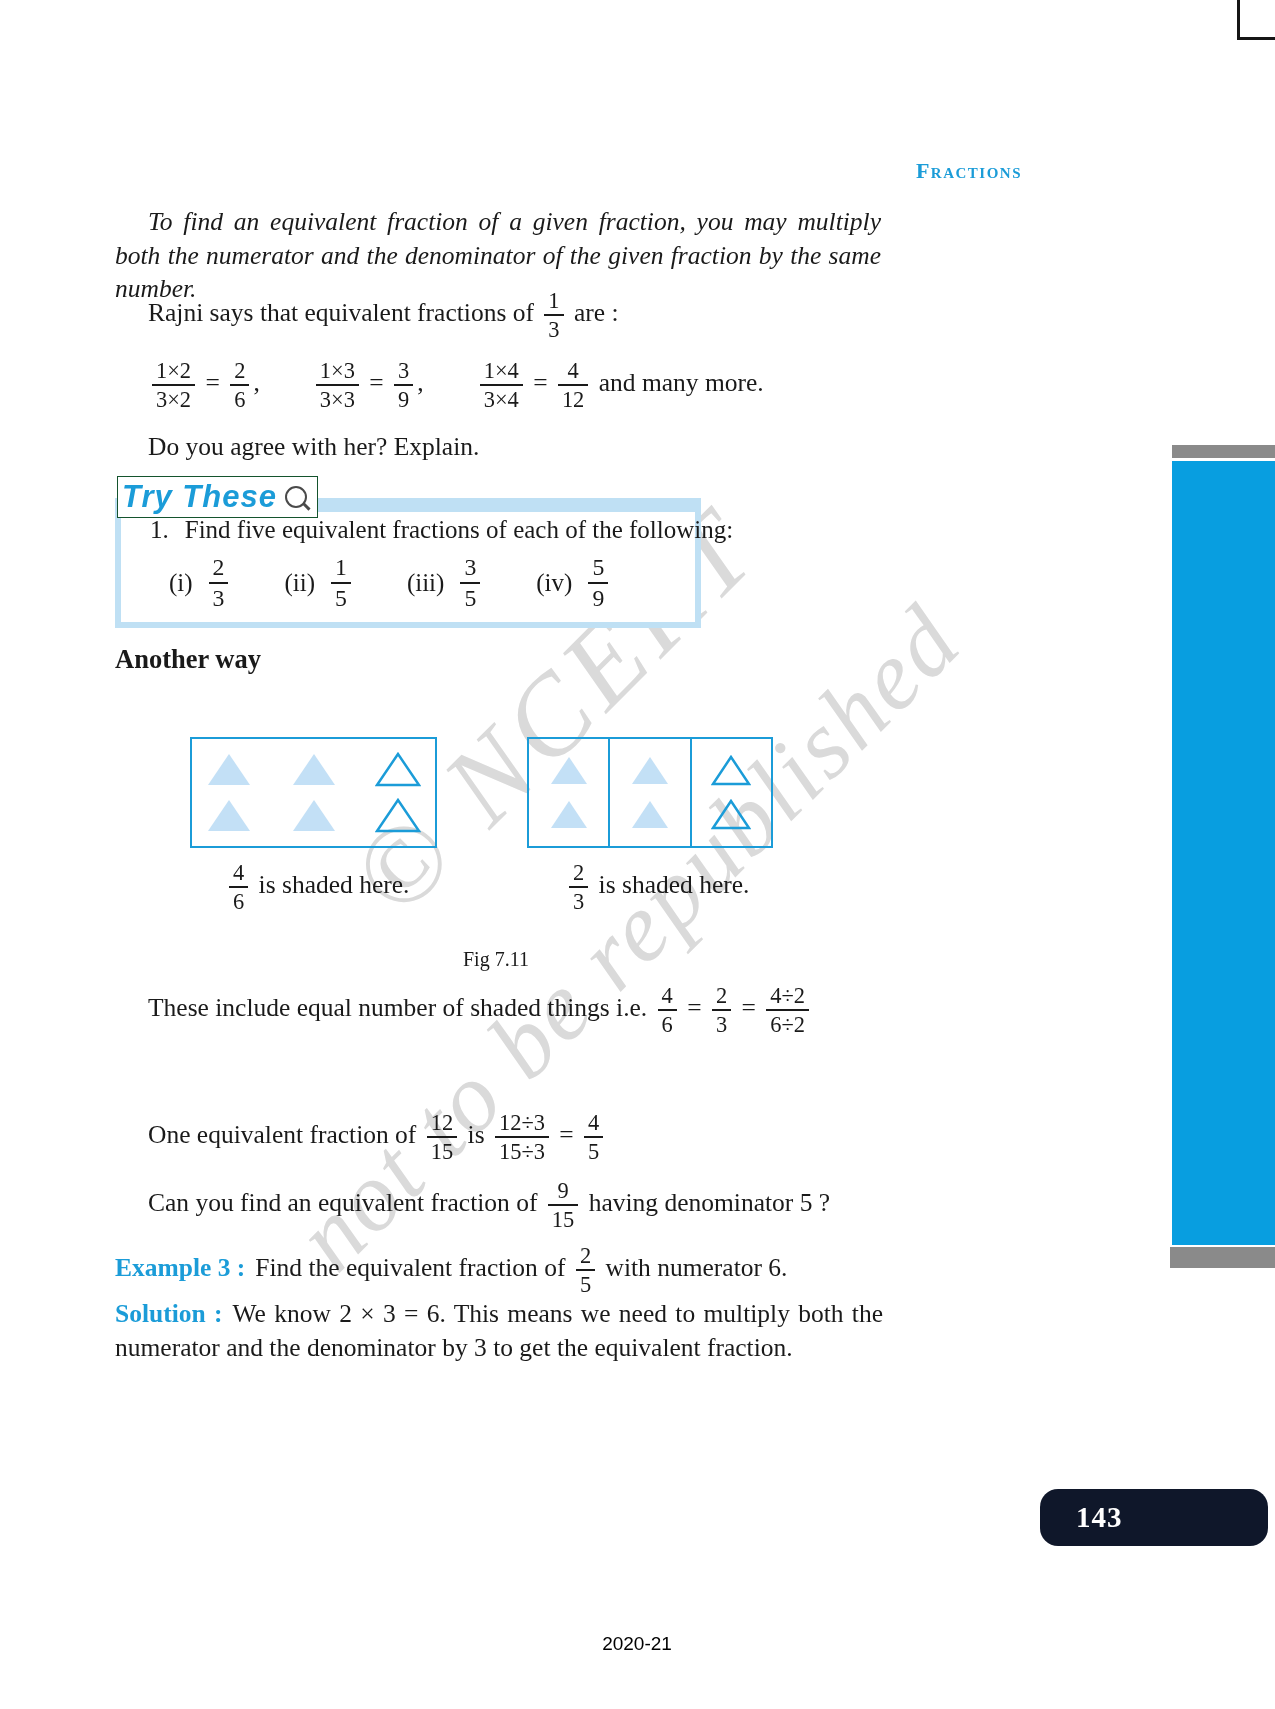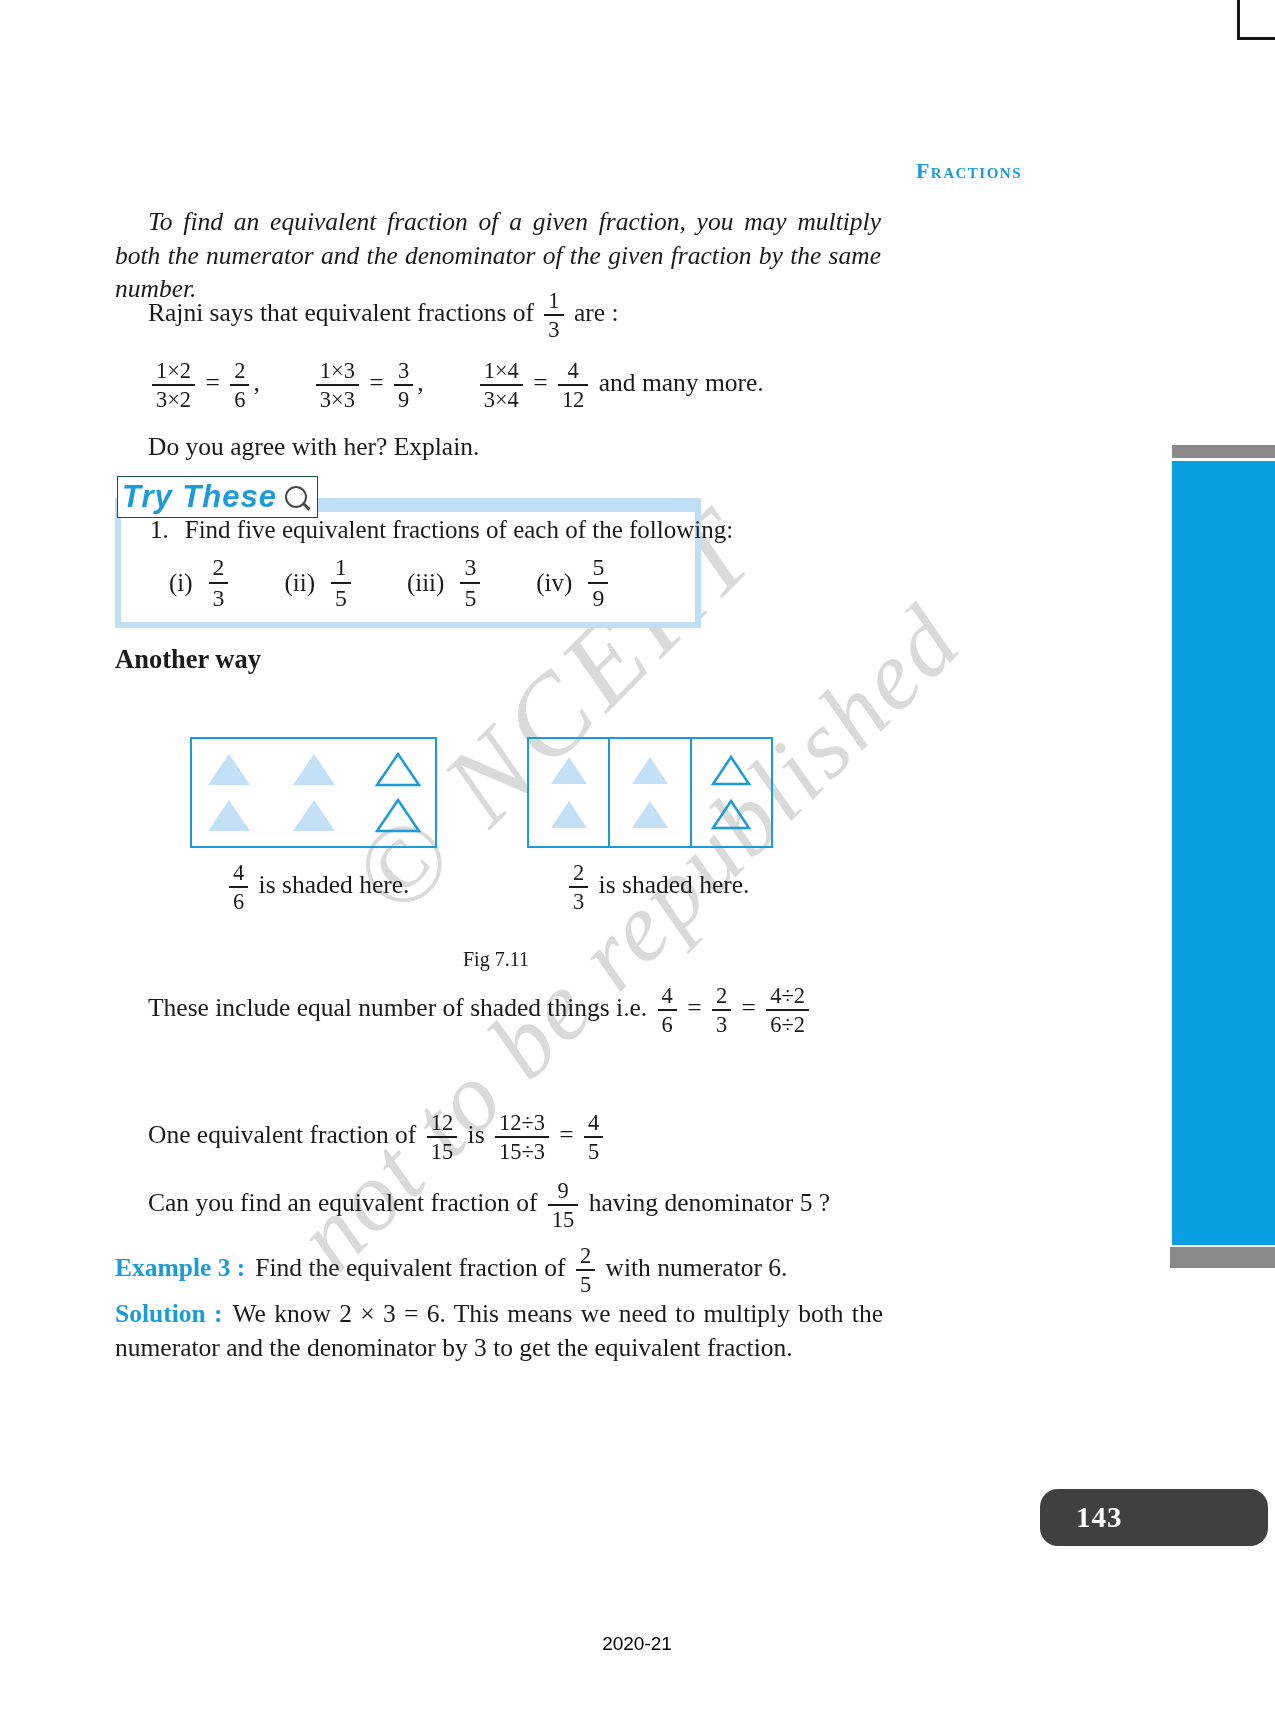--- a/index.html
+++ b/index.html
@@ -98,21 +98,21 @@
   .blue-label { color:#1b9cd8; font-weight:bold; margin-right:10px; }
   .ml-example { left:115px; top:1243px; }
   .p-solution { left:115px; top:1297px; width:768px; }
 
   
   .bar-gray-top    { left:1172px; top:445px;  width:103px; height:13px; background:#8a8a8a; }
   .bar-blue        { left:1172px; top:461px;  width:103px; height:784px; background:#089ee0; }
   .bar-gray-bottom { left:1170px; top:1247px; width:105px; height:21px; background:#8a8a8a; }
 
   .pagenum-box {
-    left:1040px; top:1489px; width:228px; height:57px; background:#404040;
+    left:1040px; top:1489px; width:228px; height:57px; background:#0f172a;
     border-radius:18px; display:flex; align-items:center;
   }
   .pagenum-text { color:#ffffff; font-weight:bold; font-size:29px; margin-left:36px; letter-spacing:1px; }
 
   .footer { left:557px; top:1633px; width:160px; text-align:center;
     font-family:"Liberation Sans", sans-serif; font-size:19px; color:#000000; }
 </style>
 </head>
 <body>
 

